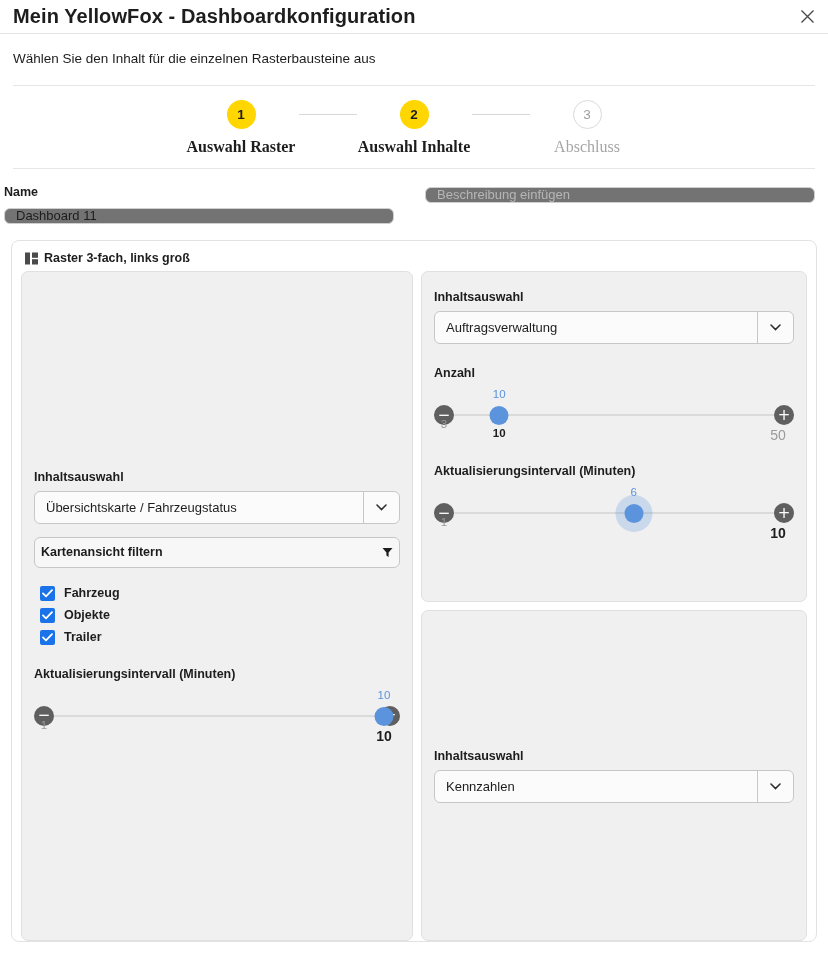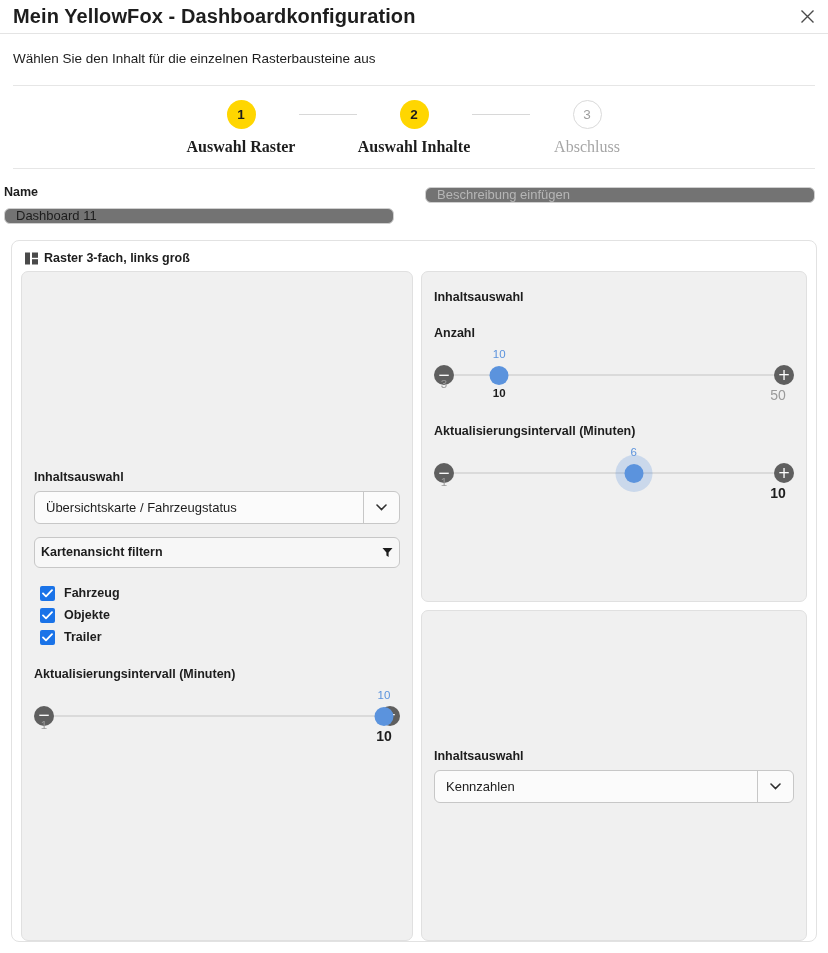--- a/index.html
+++ b/index.html
@@ -332,20 +332,28 @@
           </div>
         </div>
 
       </div>
     </div>
 
     <div class="col-right">
 
       <div class="tile tile-right-top">
         <div class="block-label">Inhaltsauswahl</div>
+        <div class="select">
+          <div class="select-value">Auftragsverwaltung</div>
+          <div class="select-arrow">
+            <svg width="11" height="7" viewBox="0 0 11 7">
+              <path d="M1 1 L5.5 5.5 L10 1" stroke="#303030" stroke-width="1.6" fill="none" stroke-linecap="round"></path>
+            </svg>
+          </div>
+        </div>
 
         <div class="slider-block">
           <div class="block-label">Anzahl</div>
           <div class="slider-row">
             <div class="sbtn-wrap">
               <div class="sbtn">−</div>
               <div class="slabel" style="left:10px;top:22px">3</div>
             </div>
             <div class="strack-wrap">
               <div class="strack"></div>

